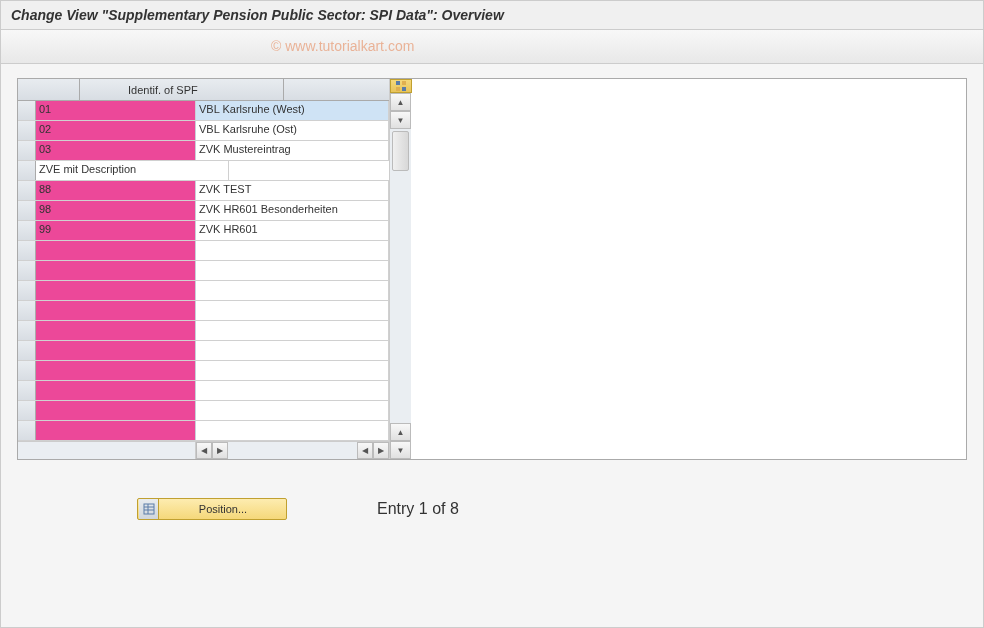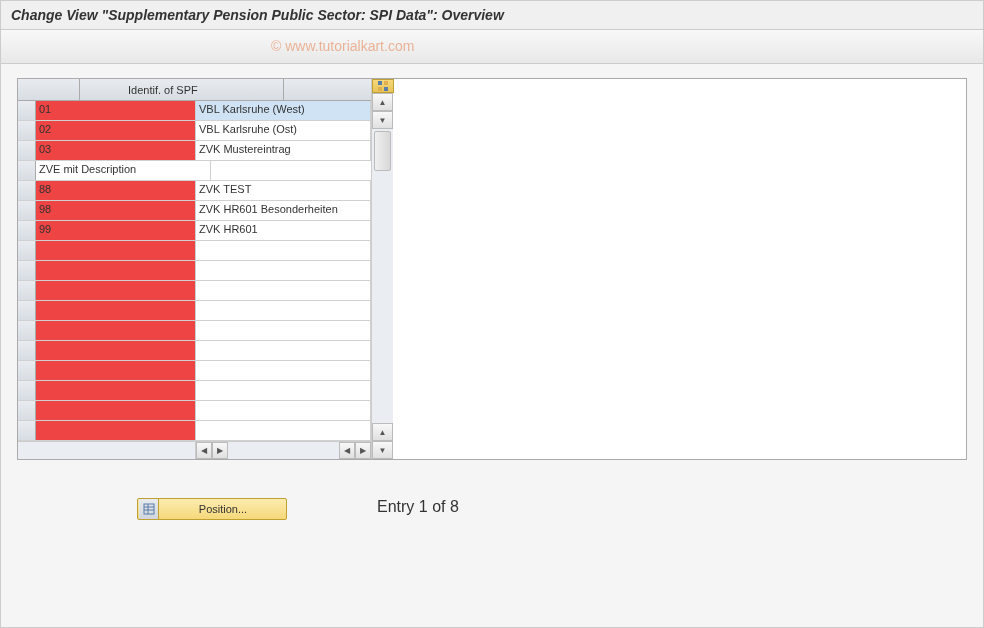--- a/index.html
+++ b/index.html
@@ -86,28 +86,28 @@
       height: 20px;
       border-bottom: 1px solid #d0d0d0;
     }
     .sel-cell {
       width: 18px;
       background: linear-gradient(to bottom, #e8ecf0, #d8dde3);
       border-right: 1px solid #aaa;
     }
     .id-cell {
       width: 160px;
-      background: #ef4444;
+      background: #ec4899;
       border-right: 1px solid #c8d0d8;
       padding: 2px 3px;
       font-size: 11px;
       color: #333;
     }
     .desc-cell {
-      width: 175px;
+      width: 193px;
       background: #fff;
       border-right: 1px solid #d0d0d0;
       padding: 2px 3px;
       font-size: 11px;
       color: #333;
     }
     .desc-cell.selected {
       background: #cfe3f5;
     }
     .vscroll {
@@ -160,21 +160,21 @@
       flex: 1;
       background: #eaeef2;
     }
     .hscroll-corner {
       width: 22px;
       background: #eaeef2;
     }
     .footer-section {
       margin-top: 38px;
       display: flex;
-      align-items: flex-start;
+      align-items: center;
       gap: 90px;
       padding-left: 120px;
     }
     .position-btn {
       display: flex;
       align-items: center;
       background: linear-gradient(to bottom, #fdecb0, #f5d87a);
       border: 1px solid #c0a030;
       border-radius: 2px;
       padding: 0;

